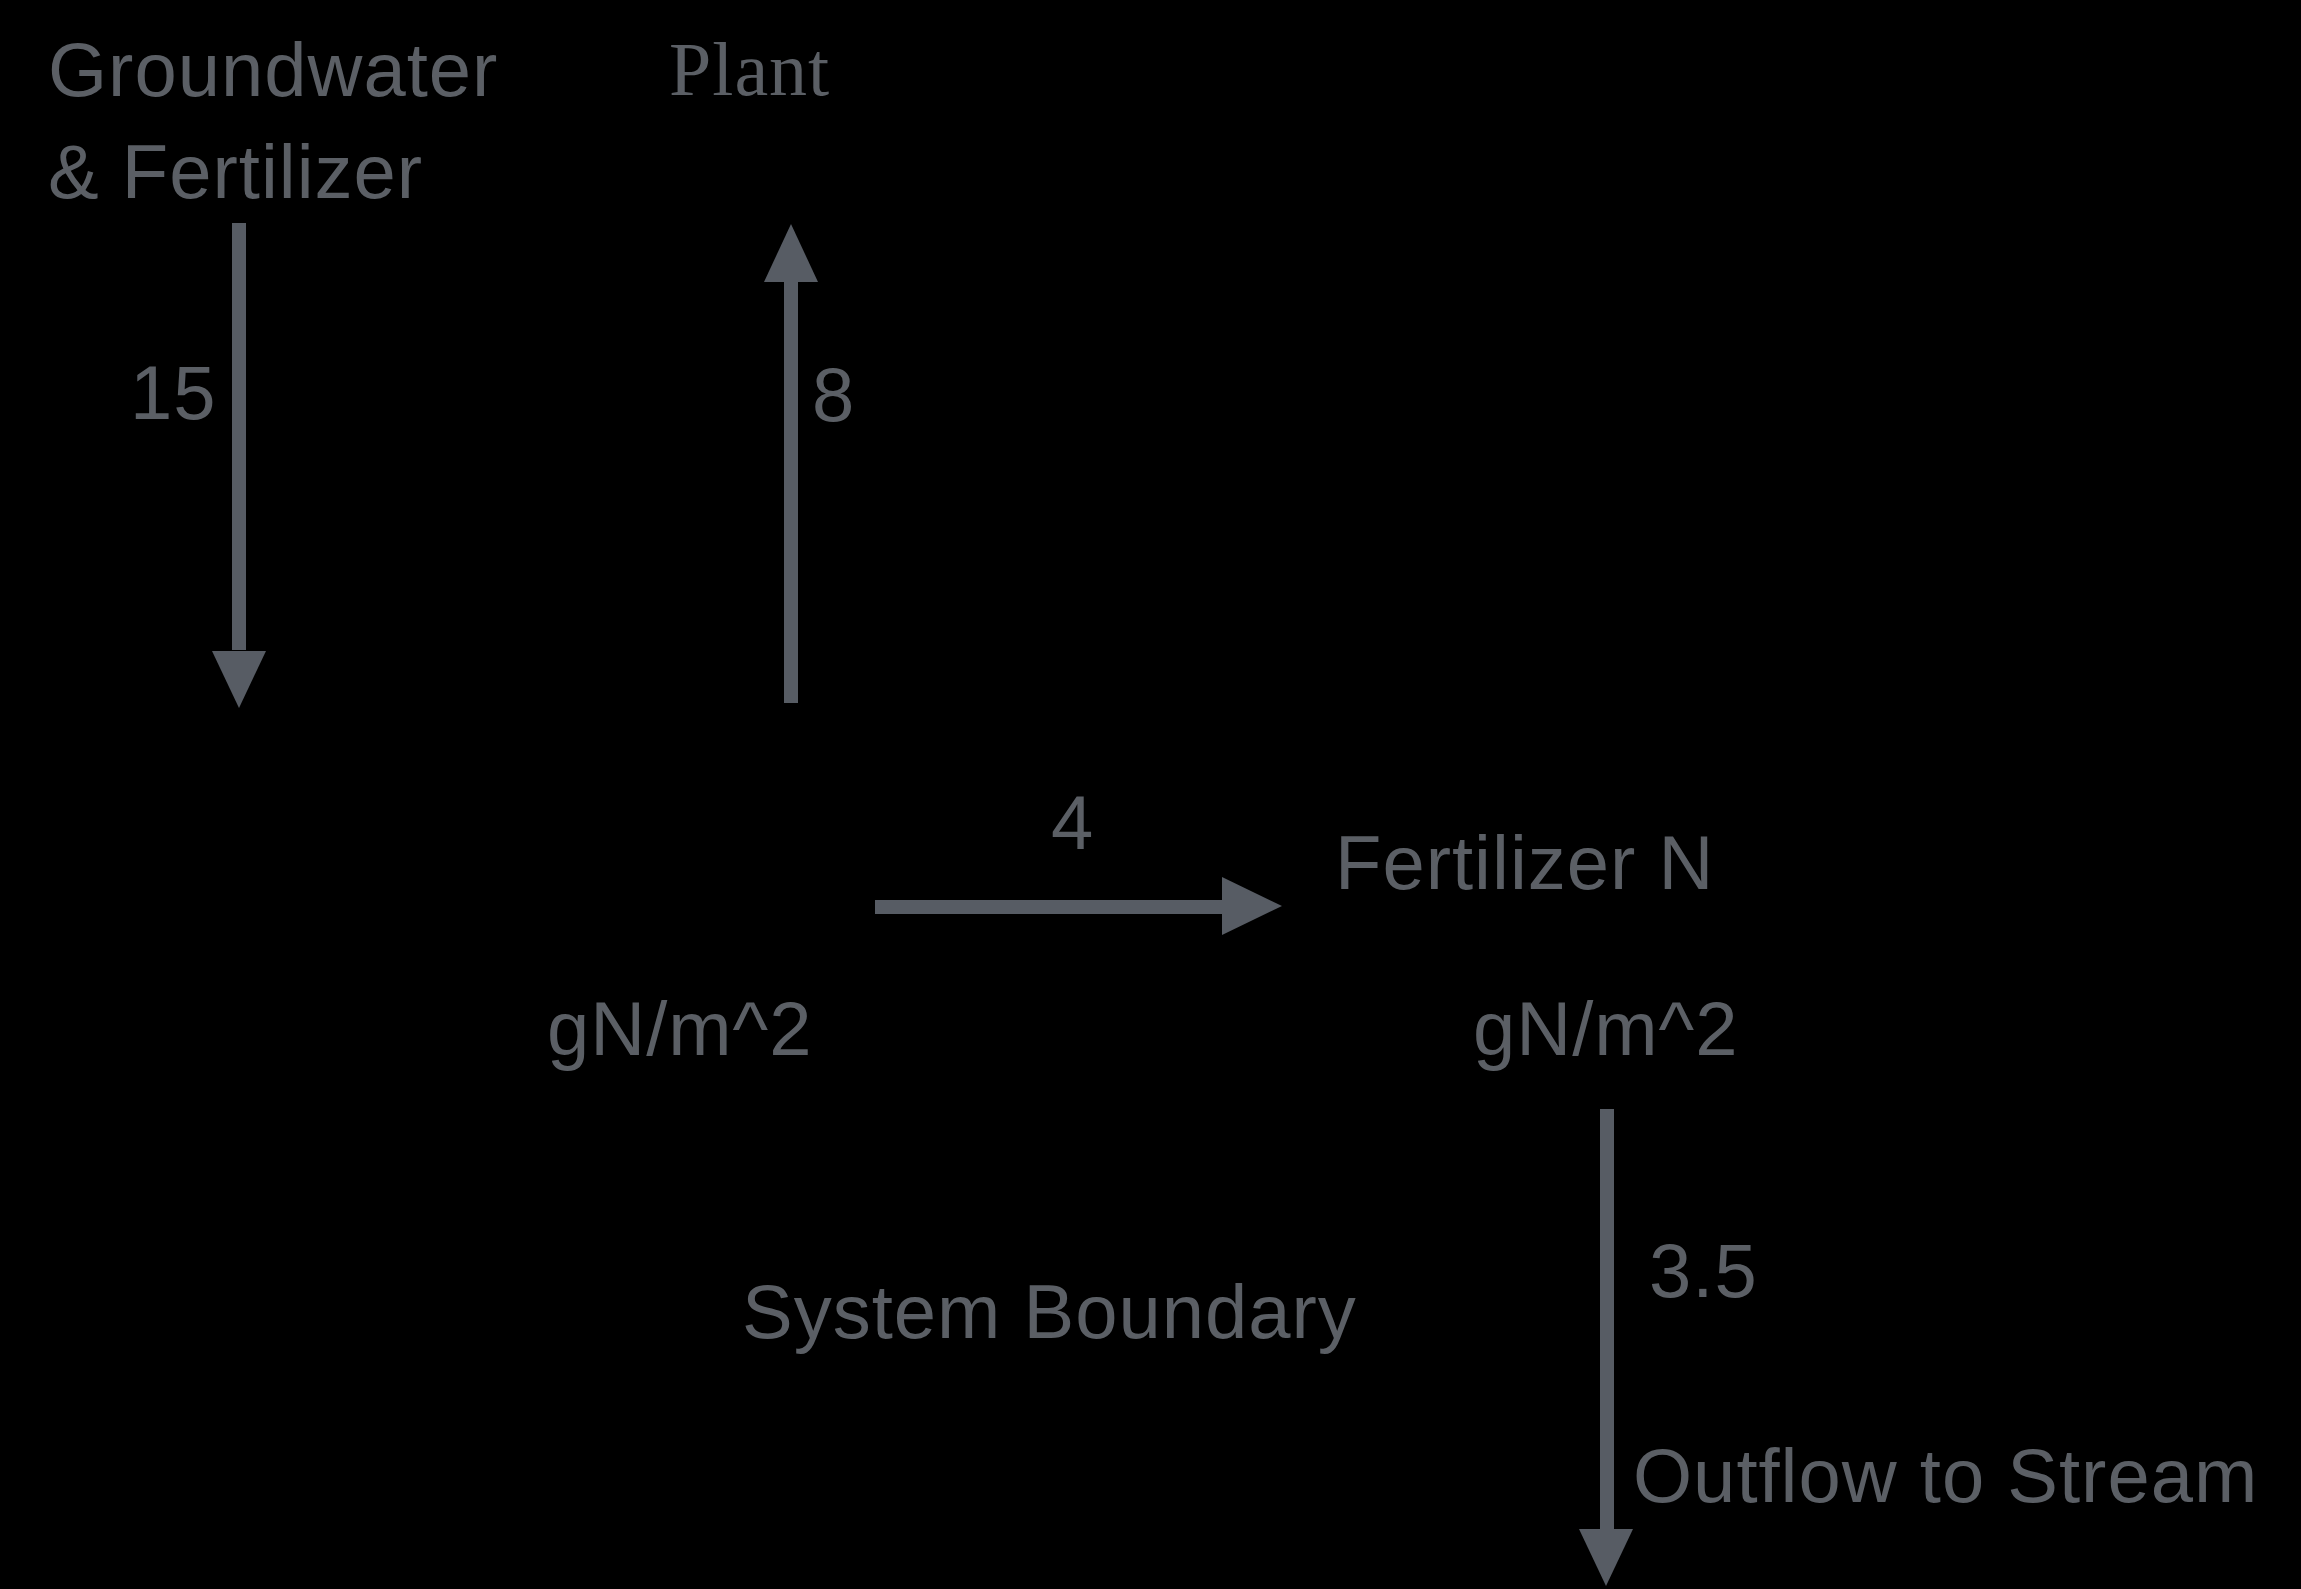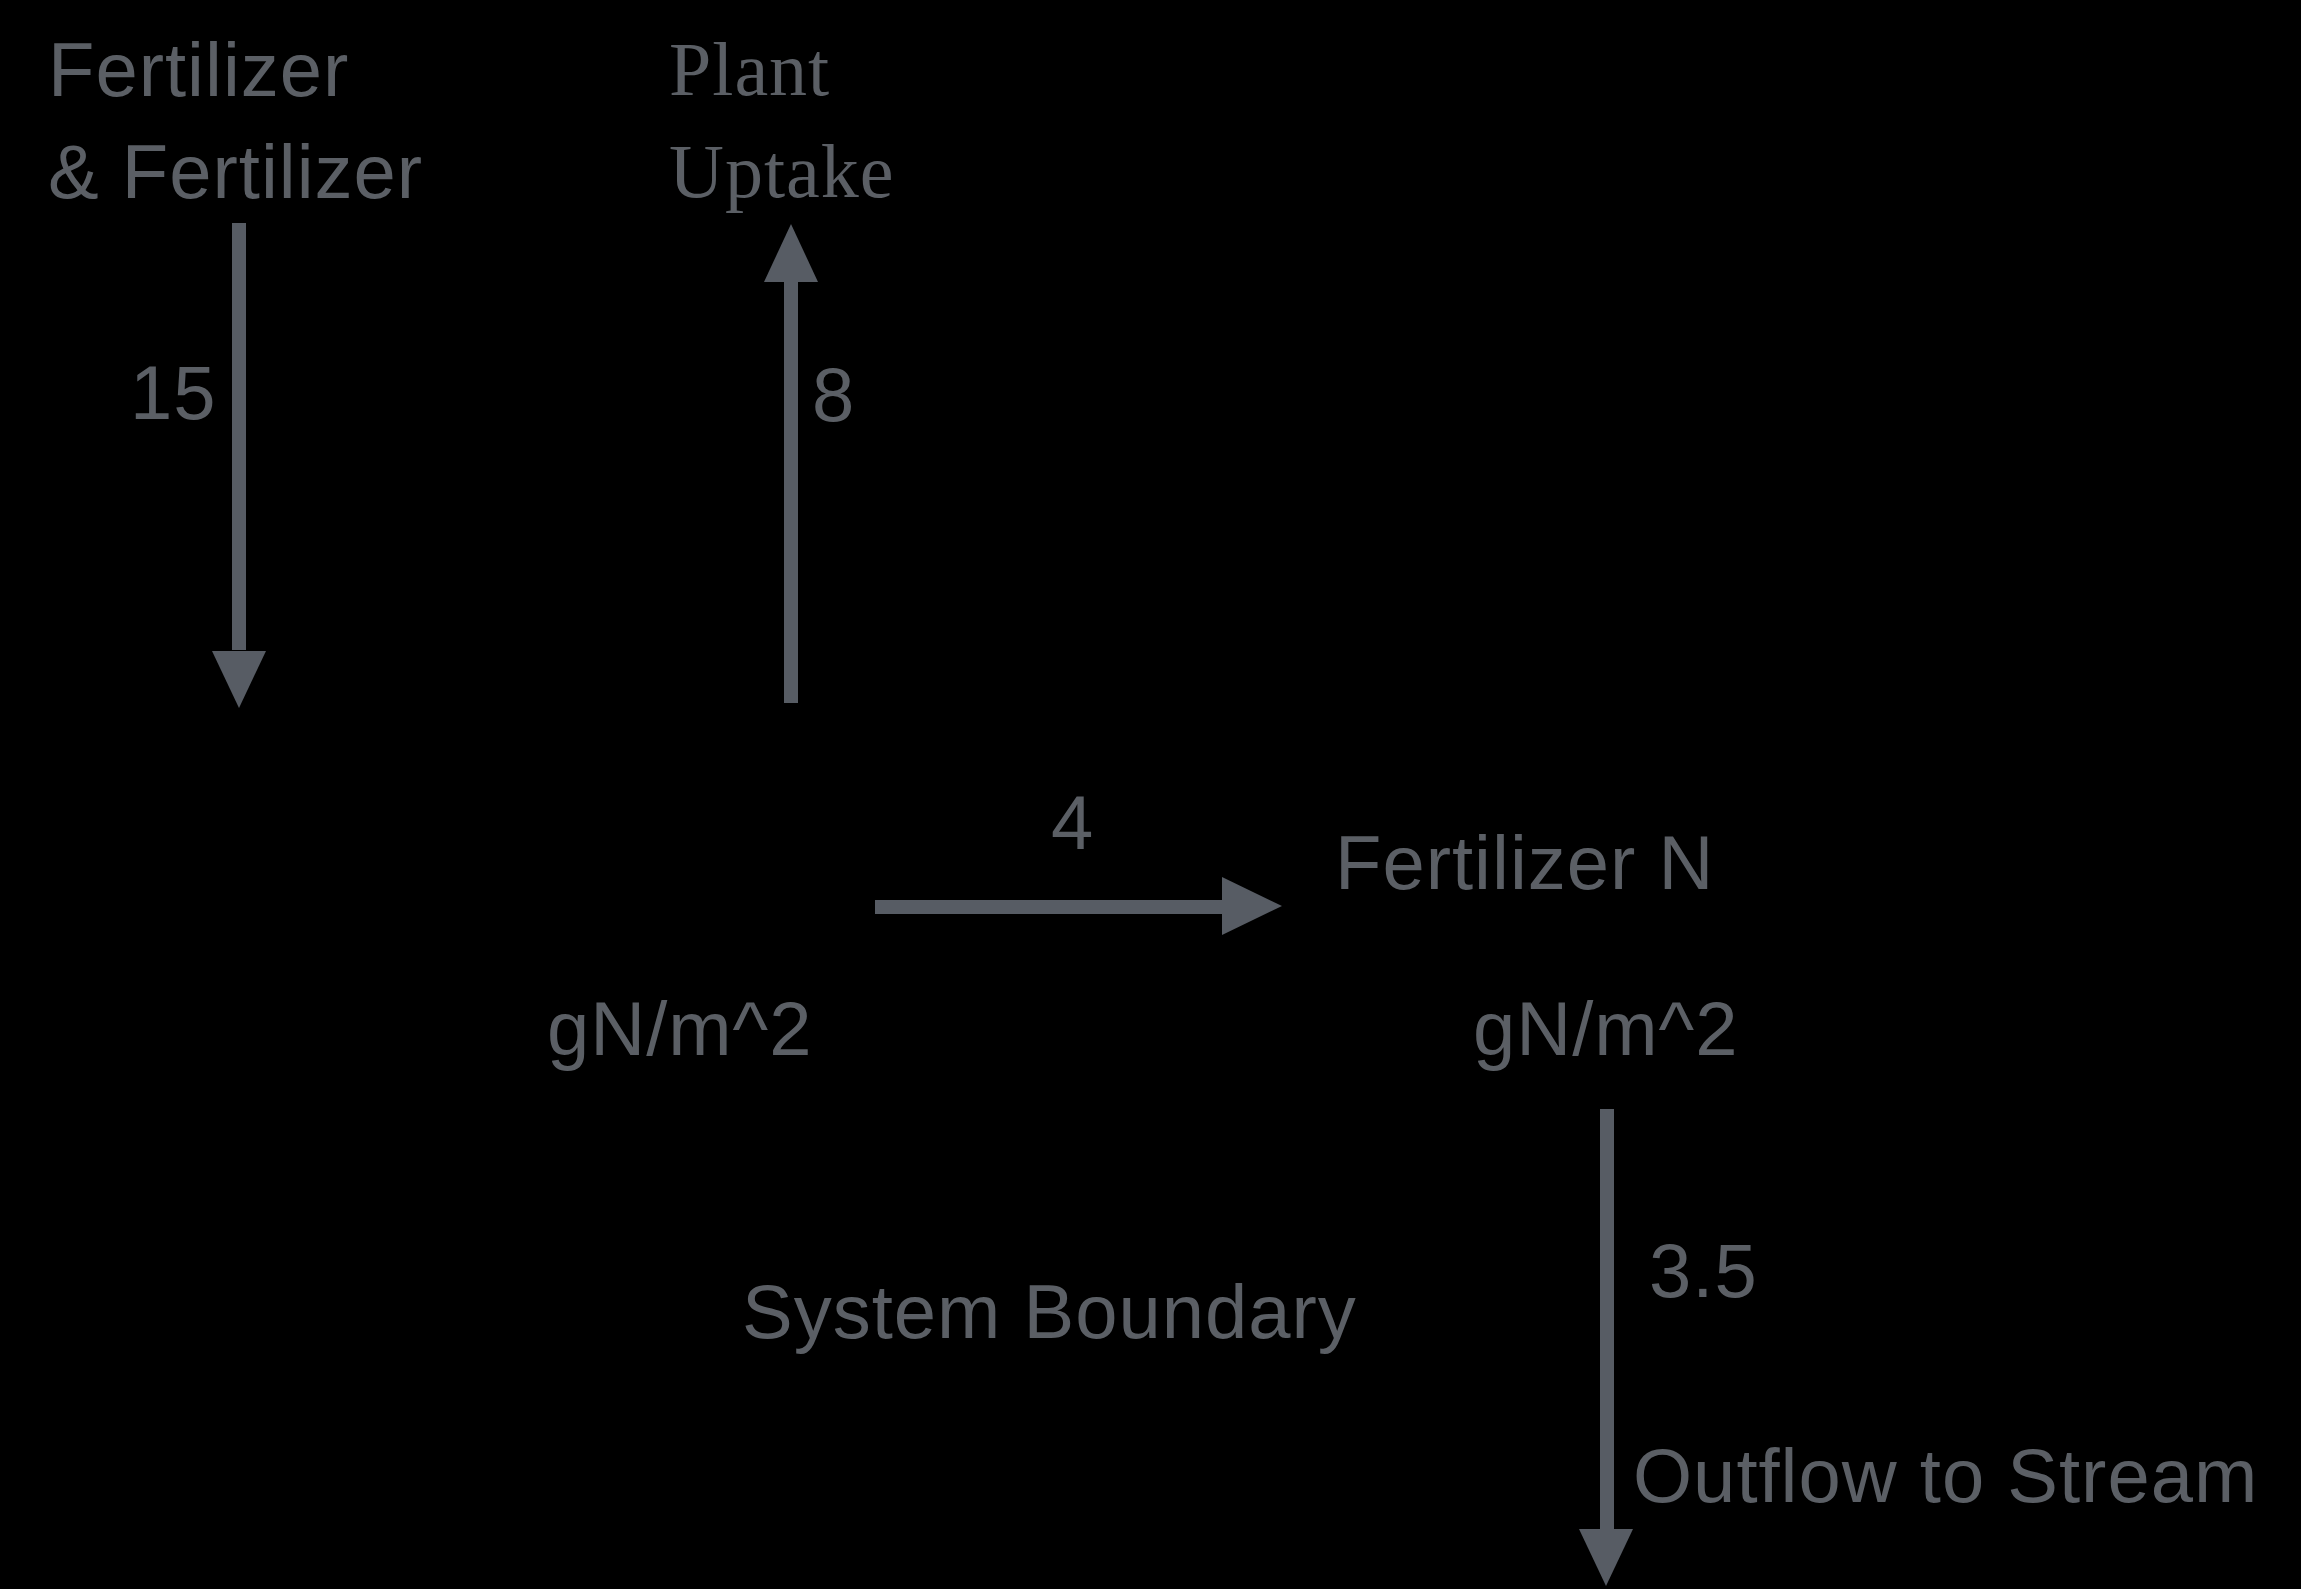--- a/index.html
+++ b/index.html
@@ -36,27 +36,26 @@
   .head-right{position:absolute;width:0;height:0;
     border-top:29px solid transparent;border-bottom:29px solid transparent;
     border-left:60px solid var(--arrow);}
 </style>
 </head>
 <body>
 
 <div class="canvas">
 
   <div class="lbl" style="left:48px;top:18.6px;">
-    <div>Fertilizer</div>
+    <div>Groundwater</div>
     <div>&amp; Fertilizer</div>
   </div>
 
   <div class="lbl" style="left:669px;top:17.6px;font-family:Liberation Serif, serif;">
     <div>Plant</div>
-    <div>Uptake</div>
   </div>
 
   <div>
     <div class="shaft-v" style="left:232px;top:223px;height:427px;"></div>
     <div class="head-down" style="left:212px;top:651px;"></div>
   </div>
   <div class="lbl" style="left:130px;top:342px;">15</div>
 
   <div>
     <div class="head-up" style="left:764px;top:224px;"></div>

